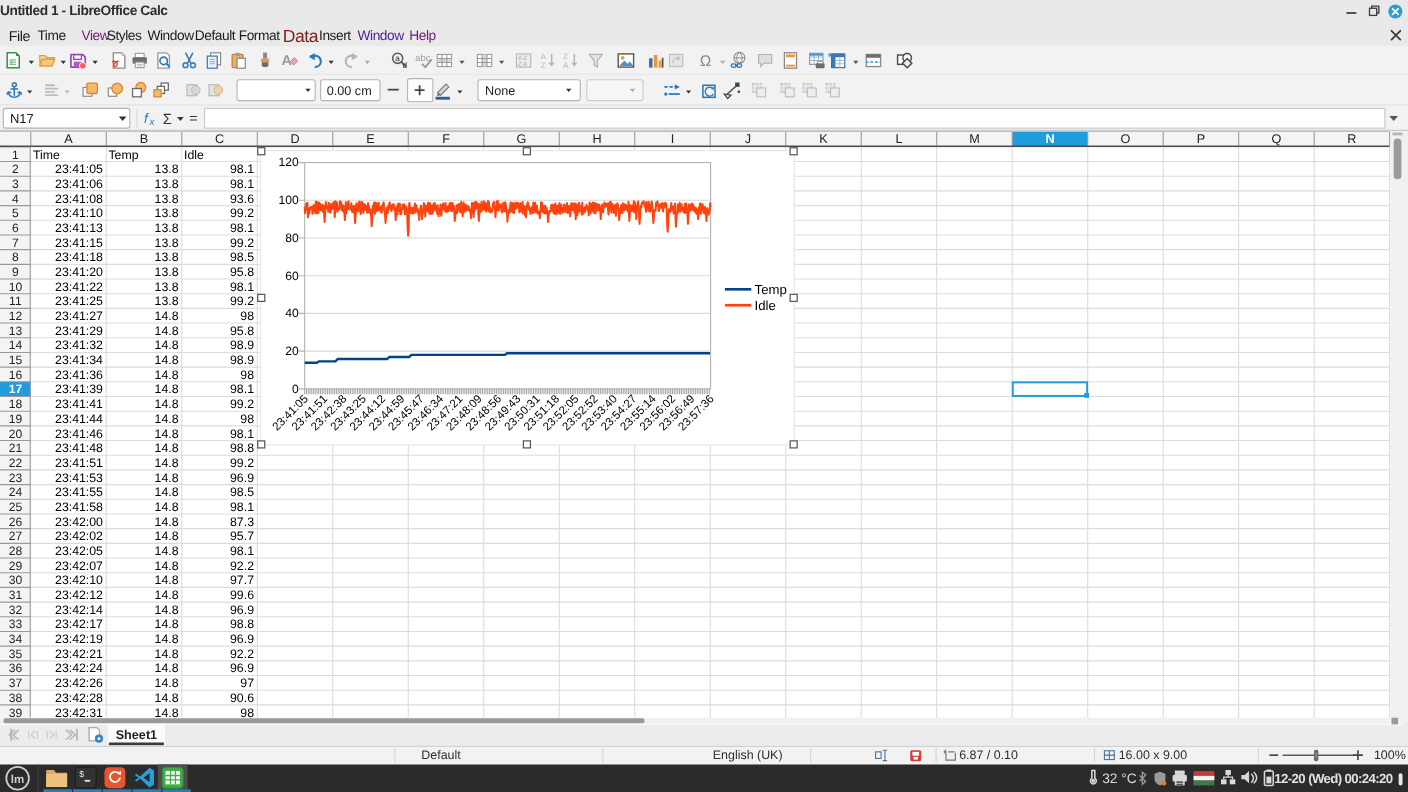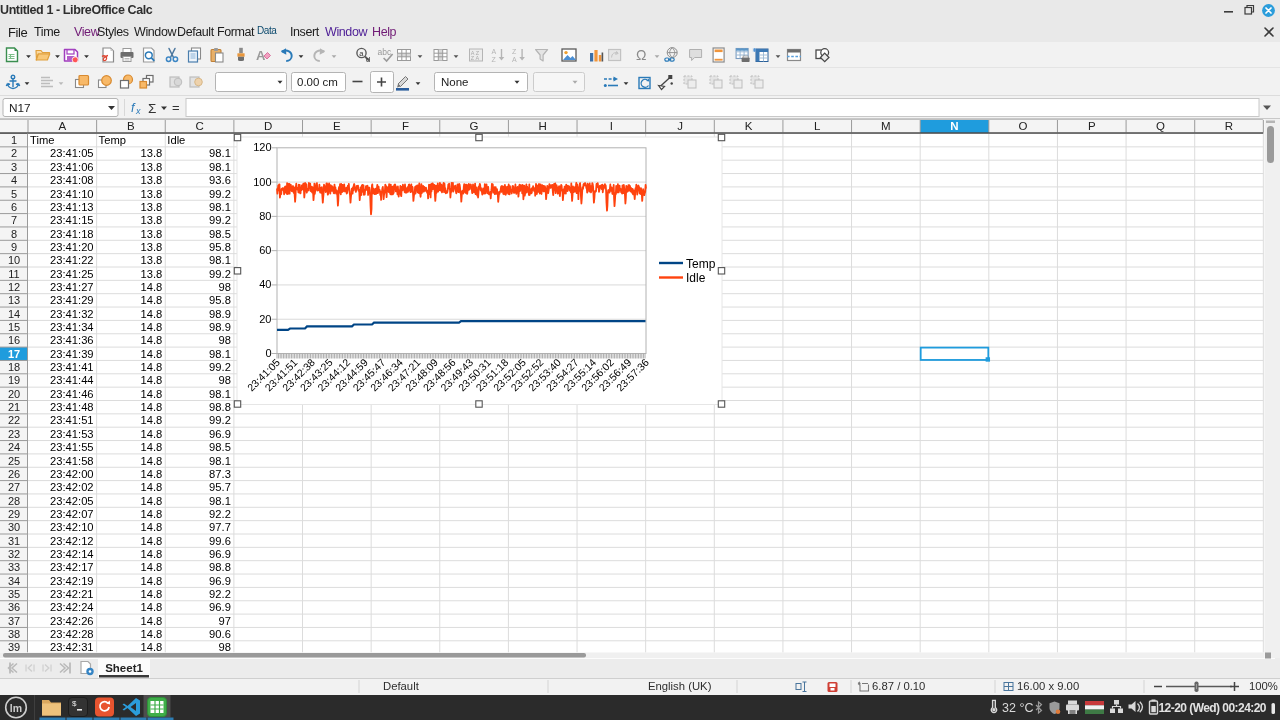--- a/index.html
+++ b/index.html
@@ -13,21 +13,21 @@
  <div style="position:absolute;left:0;top:3px;width:100%;text-align:left;font-size:12.5px;font-weight:bold;letter-spacing:-0.4px;color:#2e2e2e">Untitled 1 - LibreOffice Calc</div>
 </div>
 <div style="position:absolute;left:0;top:21px;width:1280px;height:21px;background:#e9e9e9">
       <span style="position:absolute;left:8px;top:3.5px;font-size:13px;letter-spacing:-0.4px;color:#1c1c1c">File</span>
       <span style="position:absolute;left:34px;top:3.5px;font-size:12.5px;letter-spacing:-0.4px;color:#1c1c1c">Time</span>
       <span style="position:absolute;left:74px;top:3.5px;font-size:12.5px;letter-spacing:-0.4px;color:#701a75">View</span>
       <span style="position:absolute;left:97px;top:3.5px;font-size:12.5px;letter-spacing:-0.4px;color:#1c1c1c">Styles</span>
       <span style="position:absolute;left:134px;top:3.5px;font-size:12.5px;letter-spacing:-0.4px;color:#1c1c1c">Window</span>
       <span style="position:absolute;left:177px;top:3.5px;font-size:12.5px;letter-spacing:-0.4px;color:#1c1c1c">Default</span>
       <span style="position:absolute;left:217px;top:3.5px;font-size:12.5px;letter-spacing:-0.4px;color:#1c1c1c">Format</span>
-      <span style="position:absolute;left:257px;top:3.5px;font-size:10px;letter-spacing:-0.4px;color:#0c4a6e">Data</span>
+      <span style="position:absolute;left:257px;top:3.5px;font-size:16px;letter-spacing:-0.4px;color:#7f1d1d">Data</span>
       <span style="position:absolute;left:290px;top:3.5px;font-size:12.5px;letter-spacing:-0.4px;color:#1c1c1c">Insert</span>
       <span style="position:absolute;left:325px;top:3.5px;font-size:12.5px;letter-spacing:-0.4px;color:#4c1d95">Window</span>
       <span style="position:absolute;left:372px;top:3.5px;font-size:12.5px;letter-spacing:-0.4px;color:#701a75">Help</span>
     </div>
 
 <div style="position:absolute;left:0;top:42px;width:1280px;height:26px;background:#f2f2f2;border-bottom:1px solid #e4e4e4"></div>
 <div style="position:absolute;left:0;top:68px;width:1280px;height:28px;background:#f2f2f2;border-bottom:1px solid #dcdcdc"></div>
 <div style="position:absolute;left:0;top:96px;width:1280px;height:23px;background:#f2f2f2;border-bottom:1px solid #c8c8c8"></div>
 <div style="position:absolute;left:0;top:658px;width:1280px;height:20px;background:#ececec"></div>
 <div style="position:absolute;left:0;top:678px;width:1280px;height:17px;background:#f2f2f2;border-top:1px solid #cfcfcf"></div>

